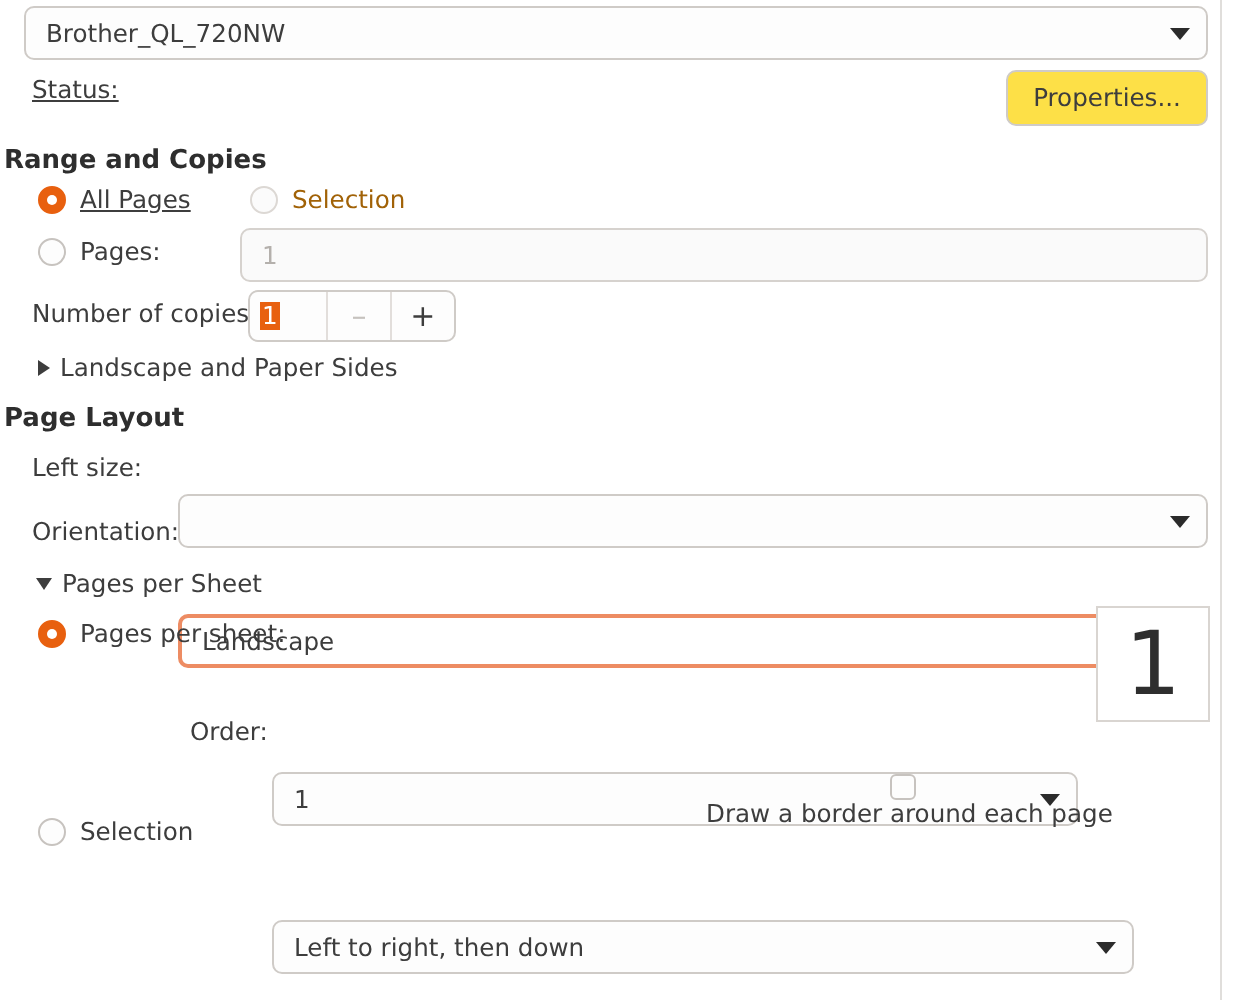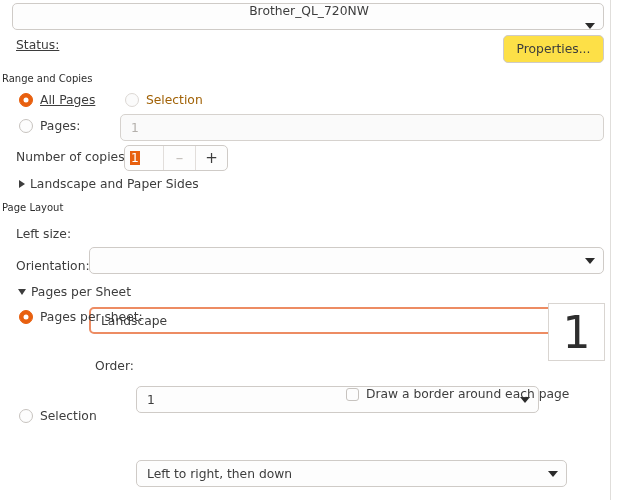--- a/index.html
+++ b/index.html
@@ -84,23 +84,23 @@
 
   
   .checkbox {
     width: 13px; height: 13px; border-radius: 3px;
     border: 1px solid #c7c3bf; background: #fdfdfd; flex: 0 0 auto;
   }
 
   
   .section-head {
     position: absolute;
-    font-weight: normal;
+    font-weight: bold;
     color: #2e2e2e;
-    font-size: 10px;
+    font-size: 13px;
     white-space: nowrap;
   }
 
   .label { white-space: nowrap; color:#3d3d3d; }
 
   
   .expander { position: absolute; display: flex; align-items: center; cursor: default; }
   .tri-right {
     width: 0; height: 0;
     border-top: 4.5px solid transparent;
@@ -146,21 +146,21 @@
     font-family: "DejaVu Sans", "Liberation Sans", sans-serif;
   }
 </style>
 </head>
 <body>
 
 <div id="root">
 
   <div class="pane-divider"></div>
 
-  <div class="combo" style="left:12px; top:3px; width:592px;flex-direction:column;">
+  <div class="combo" style="left:12px; top:3px; width:592px;">
     <span class="ctext">Brother_QL_720NW</span>
     <span class="arrow"></span>
   </div>
 
   <div class="row" style="left:16px; top:38px;text-decoration:underline;">
     <span class="label">Status:</span>
     <span class="label" style="margin-left:8px;"></span>
   </div>
 
   <div class="btn" style="position:absolute; left:503px; top:35px; width:101px;">
@@ -248,21 +248,21 @@
 
   <div class="row" style="left:95px; top:359px;">
     <span class="label">Order:</span>
   </div>
 
   <div class="combo" style="left:136px; top:352px; width:431px;">
     <span class="ctext">Left to right, then down</span>
     <span class="arrow"></span>
   </div>
 
-  <div class="row" style="left:346px; top:387px;">
+  <div class="row" style="left:346px; top:387px;flex-direction:column;">
     <span class="checkbox"></span>
     <span class="rlabel">Draw a border around each page</span>
   </div>
 
   <div class="row" style="left:19px; top:409px;">
     <span class="radio"></span>
     <span class="rlabel">Selection</span>
   </div>
 
 </div>

